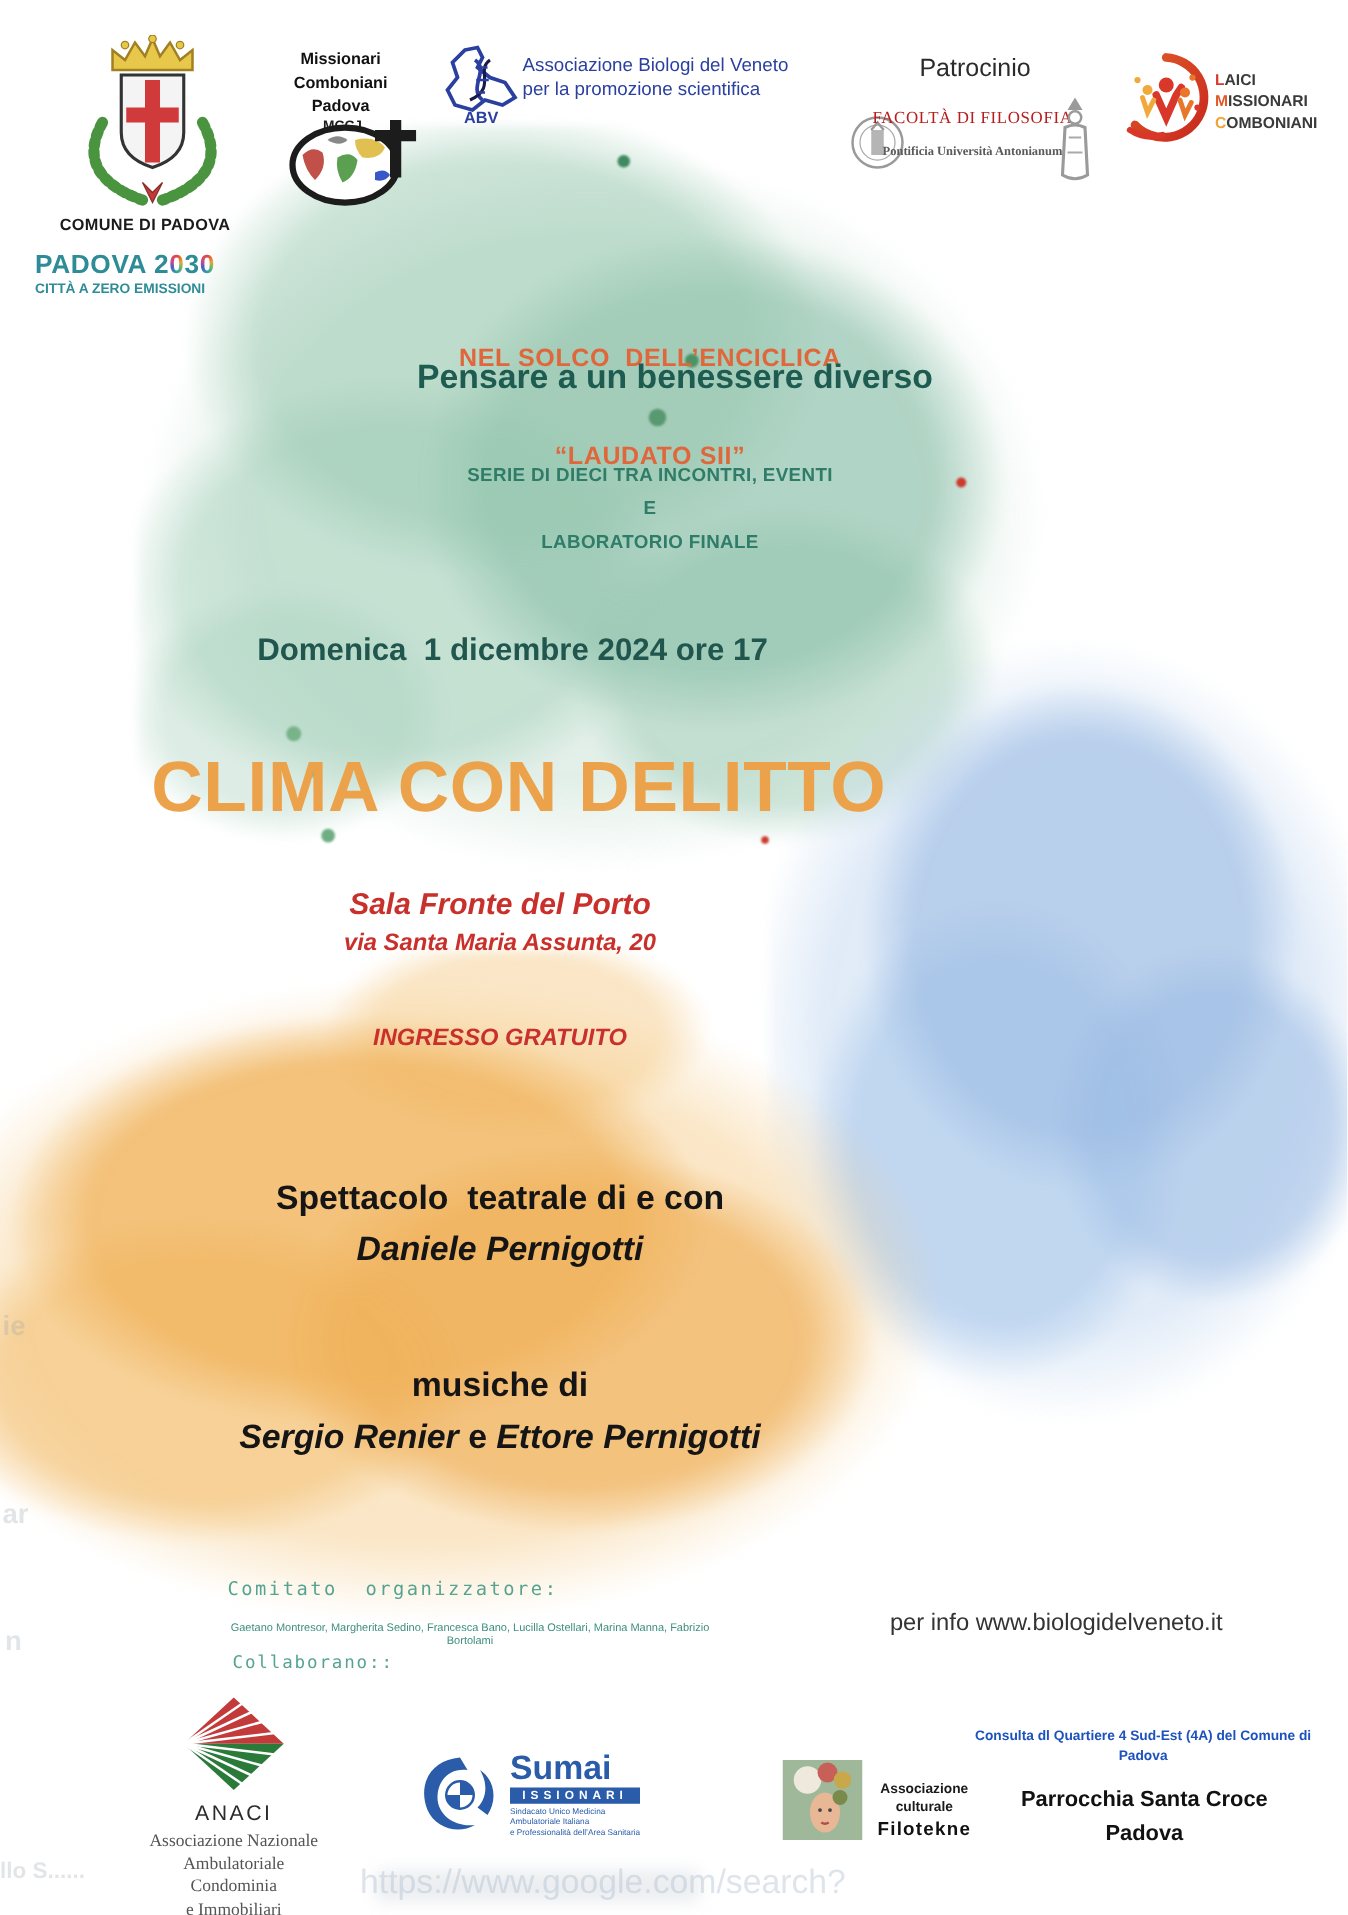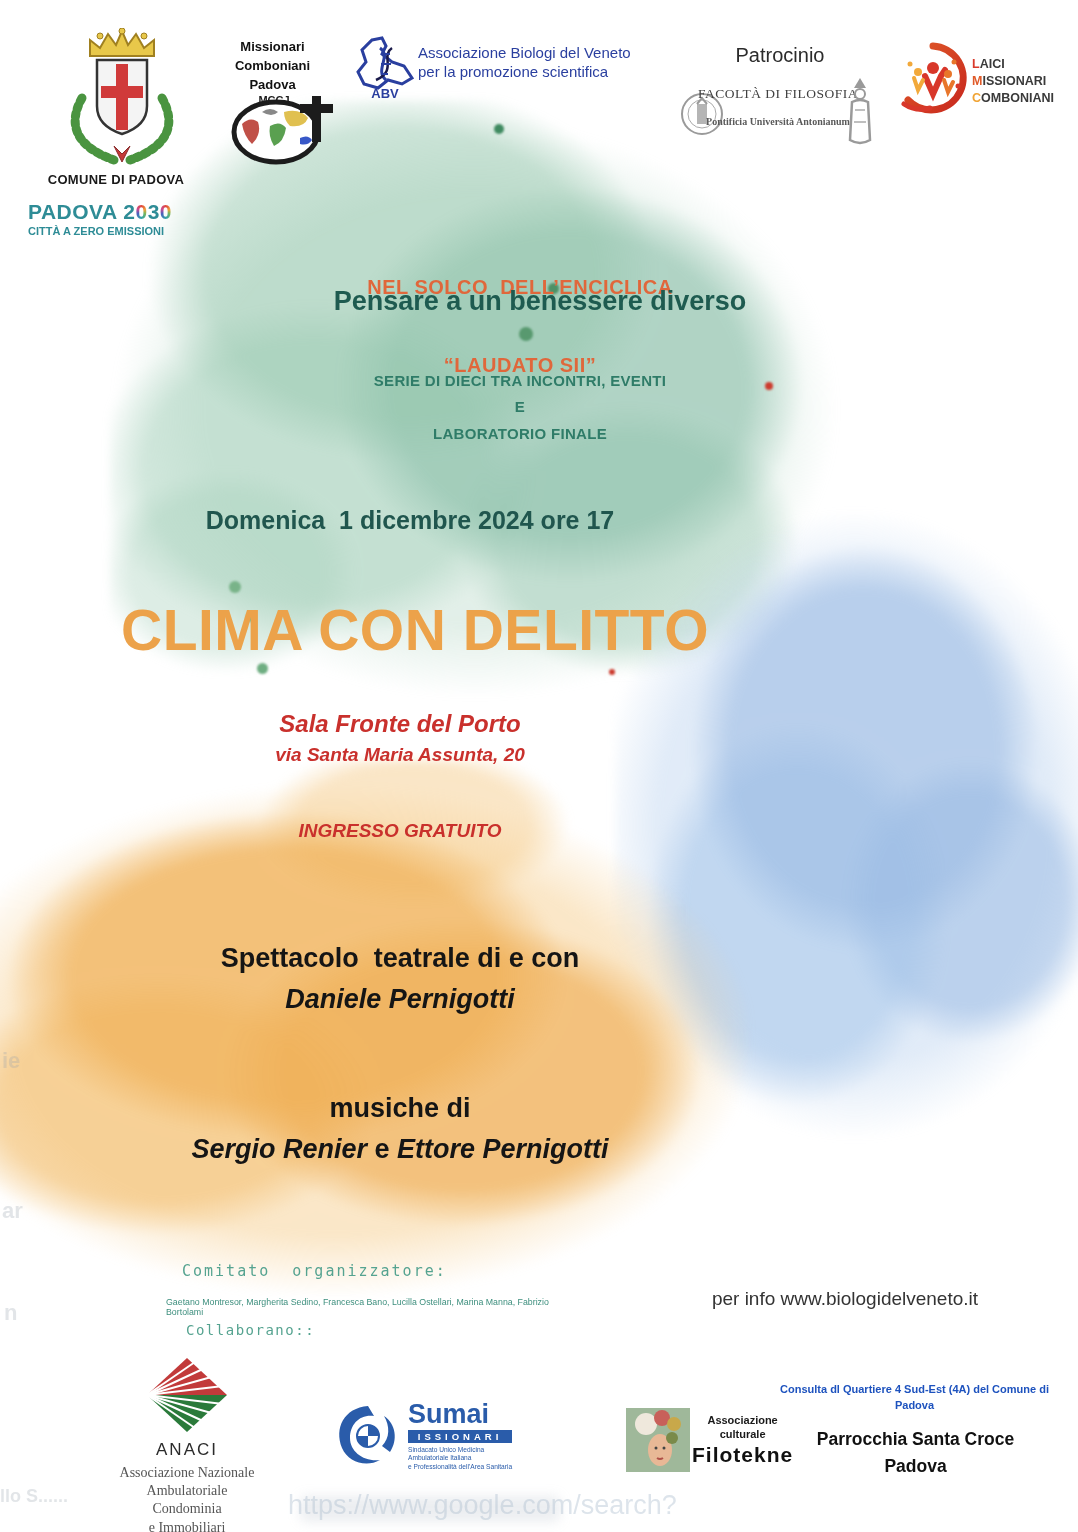--- a/index.html
+++ b/index.html
@@ -41,21 +41,21 @@
   #padova2030 .p30-title{font-size:21px;font-weight:bold;letter-spacing:.5px;}
   #padova2030 .p30-sub{font-size:11px;font-weight:bold;margin-top:1px;}
   .rainbow-o{background:conic-gradient(#e0483a,#efa23b,#7db85a,#31a3a8,#4a5fbe,#c94a93,#e0483a);
              -webkit-background-clip:text;background-clip:text;color:transparent;font-weight:bold;}
   #comboniani-label{left:210px;top:38px;width:125px;font-size:13px;font-weight:bold;line-height:1.45;color:#111;}
   #mccj-logo{left:228px;top:90px;}
   #abv-logo{left:352px;top:36px;}
   #abv-name{left:418px;top:44px;width:250px;font-size:15px;color:#2A3F9F;line-height:1.25;}
   #patrocinio-title{left:690px;top:44px;width:180px;font-size:20px;color:#2b2b2b;}
   #antonianum{left:678px;top:72px;width:200px;}
-  #antonianum .fac{font-family:"Liberation Serif","DejaVu Serif",serif;font-size:13.5px;color:#404040;letter-spacing:.5px;margin-top:14px;}
+  #antonianum .fac{font-family:"Liberation Serif","DejaVu Serif",serif;font-size:13.5px;color:#b91c1c;letter-spacing:.5px;margin-top:14px;}
   #antonianum .uni{font-family:"Liberation Serif","DejaVu Serif",serif;font-size:10px;font-weight:bold;color:#5a5a5a;margin-top:14px;}
   #lmc-logo{left:896px;top:42px;}
   #lmc-text{left:972px;top:56px;width:110px;font-size:12.5px;font-weight:bold;color:#3a3a3a;line-height:1.35;}
   .lmc-i0{color:#D93A2B;} .lmc-i1{color:#E05A28;} .lmc-i2{color:#F0A333;}
 
   
   #kicker{left:290px;top:222px;width:460px;color:#E0673B;font-weight:bold;font-size:20px;line-height:1.3;letter-spacing:.5px;}
   #headline{left:250px;top:286px;width:580px;color:#1E5B50;font-weight:bold;font-size:27px;}
   #series{left:320px;top:368px;width:400px;color:#2F7C68;font-weight:bold;font-size:15px;line-height:1.75;letter-spacing:.3px;}
   #datetime{left:140px;top:506px;width:540px;color:#20564E;font-weight:bold;font-size:25px;}
@@ -66,38 +66,38 @@
   #venue .vname{font-size:24px;}
   #venue .vaddr{font-size:19px;margin-top:6px;}
   #admission{left:185px;top:820px;width:430px;color:#C9302C;font-weight:bold;font-style:italic;font-size:19px;}
   #show1{left:145px;top:938px;width:510px;color:#151515;font-weight:bold;font-size:27px;line-height:1.5;}
   #show2{left:95px;top:1088px;width:610px;color:#151515;font-weight:bold;font-size:27px;line-height:1.5;}
   .it{font-style:italic;}
 
   
   #committee-label{left:182px;top:1262px;width:420px;font-family:"DejaVu Sans Mono","Liberation Mono",monospace;
                    font-size:15px;letter-spacing:2px;color:#55A390;}
-  #committee-members{left:166px;top:1297px;width:420px;font-size:8.8px;color:#3E8F7E;}
+  #committee-members{left:166px;top:1297px;width:420px;font-size:8.8px;color:#3E8F7E;text-align:center;}
   #collaborate-label{left:186px;top:1322px;width:300px;font-family:"DejaVu Sans Mono","Liberation Mono",monospace;
                      font-size:14px;letter-spacing:1.5px;color:#55A390;}
   #info-line{left:690px;top:1288px;width:310px;font-size:19px;color:#333;}
 
   
   #anaci{left:112px;top:1356px;width:150px;}
   #anaci .aname{font-size:17px;letter-spacing:2px;color:#2b2b2b;margin-top:2px;}
   #anaci .adesc{font-size:14px;color:#555;line-height:1.3;margin-top:4px;font-family:Liberation Serif, serif;}
   #anaci .acity{font-size:14px;font-weight:bold;color:#111;margin-top:4px;}
   #sumai{left:332px;top:1402px;width:210px;display:flex;gap:8px;}
   #sumai .sname{font-size:27px;font-weight:bold;color:#2A5CAA;line-height:.95;}
   #sumai .sbar{background:#2A5CAA;color:#fff;font-size:9.5px;font-weight:bold;letter-spacing:4px;
                padding:1px 3px;margin-top:2px;text-align:center;}
   #sumai .sdesc{font-size:6.6px;color:#2A5CAA;line-height:1.3;margin-top:3px;}
-  #filotekne{left:592px;top:1408px;width:190px;display:flex;gap:2px;align-items:center;padding-left:34px;}
+  #filotekne{left:592px;top:1408px;width:190px;display:flex;gap:12px;align-items:flex-end;padding-left:34px;}
   #filotekne .flabel{font-size:11px;font-weight:bold;color:#1a1a1a;line-height:1.3;}
-  #filotekne .fname{font-size:21px;font-weight:bold;color:#111;letter-spacing:1px;margin-top:2px;}
+  #filotekne .fname{font-size:15px;font-weight:bold;color:#111;letter-spacing:1px;margin-top:2px;}
   #consulta{left:762px;top:1382px;width:305px;font-size:11px;font-weight:bold;color:#1D52BE;line-height:1.45;}
   #parrocchia{left:768px;top:1426px;width:295px;font-size:17.5px;font-weight:bold;color:#111;line-height:1.55;}
 
   
   #watermark-url{left:288px;top:1490px;width:520px;font-size:27px;color:rgba(170,188,206,.40);}
   .frag{position:absolute;color:rgba(150,162,172,.28);font-size:22px;font-weight:bold;}
   #frag-smudge{left:300px;top:1496px;width:260px;height:26px;background:rgba(160,172,184,.20);filter:blur(6px);border-radius:6px;}
 </style>
 </head>
 <body>

